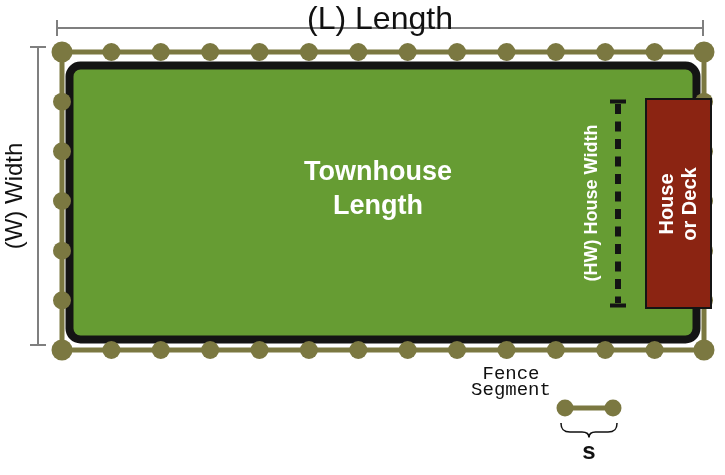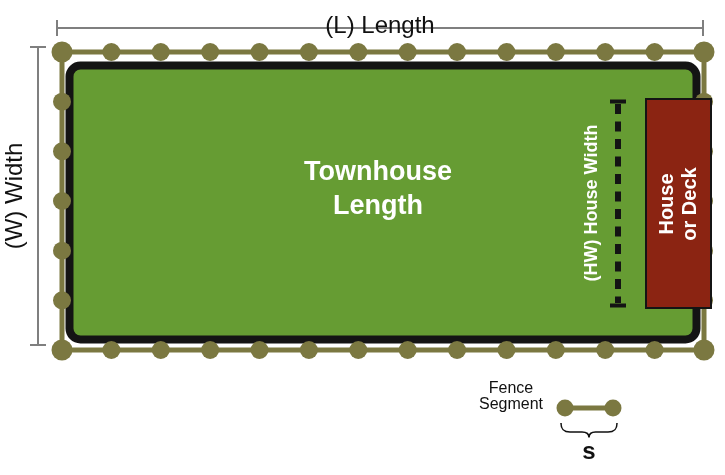--- a/index.html
+++ b/index.html
@@ -97,30 +97,30 @@
     <g>
       <line x1="565" y1="408" x2="613" y2="408" stroke="var(--fence)" stroke-width="5"></line>
       <circle cx="565" cy="408" r="8.5" fill="var(--fence)"></circle>
       <circle cx="613" cy="408" r="8.5" fill="var(--fence)"></circle>
     </g>
 
     <path d="M561,423 C561,430 564,432 570,432 L582,432 C586.5,432 589,433.5 589,437.5
              C589,433.5 591.5,432 595.5,432 L608,432 C614,432 617,430 617,423" fill="none" stroke="var(--text)" stroke-width="1.6"></path>
   </svg>
 
-  <div class="label" style="left:57px; top:0px; width:646px; font-size:24px;margin-top:11px;">(L) Length</div>
+  <div class="label" style="left:57px; top:0px; width:646px; font-size:32px;">(L) Length</div>
 
   <div class="label rot" style="left:-136px; top:182px; width:300px; height:28px; font-size:24px; line-height:28px;">(W) Width</div>
 
   <div class="label bold white" style="left:253px; top:154px; width:250px; font-size:27px; line-height:34px;">Townhouse
 Length</div>
 
   <div class="label rot bold white" style="left:461px; top:192px; width:260px; height:22px; font-size:18px; line-height:22px;">(HW) House Width</div>
 
   <div class="label rot bold white" style="left:608px; top:181px; width:140px; height:46px; font-size:20px; line-height:23px;">House
 or Deck</div>
 
-  <div class="label" style="left:451px; top:380px; width:120px; font-size:16px; line-height:16px;">Fence
+  <div class="label" style="left:451px; top:366px; width:120px; font-size:19px; line-height:16px;font-family:Liberation Mono, monospace;">Fence
 Segment</div>
 
   <div class="label bold" style="left:569px; top:437px; width:40px; font-size:24px;">s</div>
 
 </div>
 
 </body></html>

